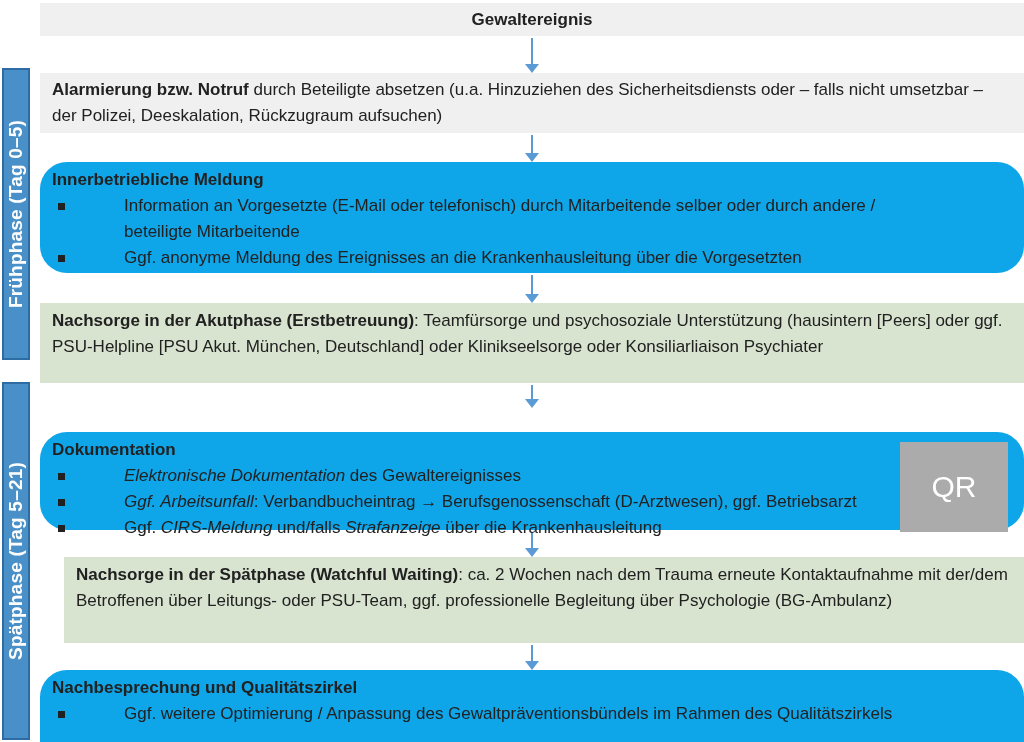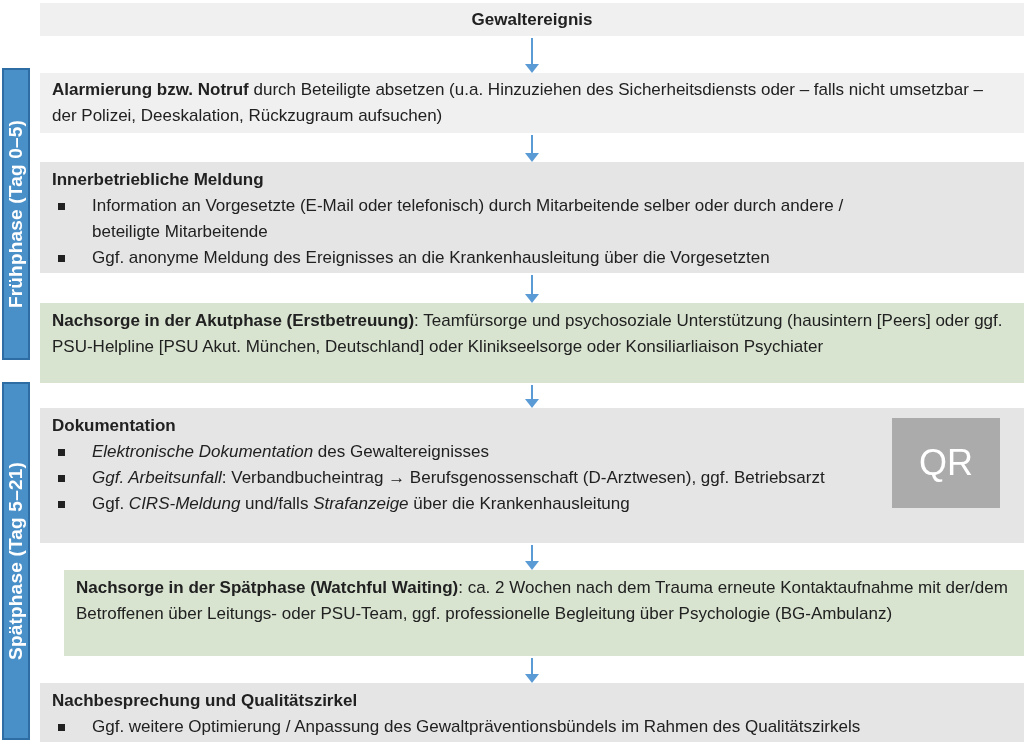--- a/index.html
+++ b/index.html
@@ -45,36 +45,36 @@
     display: flex;
     flex-direction: column;
   }
   .box {
     box-sizing: border-box;
     padding: 5px 12px 16px 12px;
     font-size: 17px;
     line-height: 26px;
   }
   .gray  { background: #F0F0F0; }
-  .blue  { background: #e5e5e5; }
+  .blue  { background: #0ea5e9; border-radius: 27px; }
   .green { background: #D8E4D0; }
 
   .box-event {
     height: 33px;
     display: flex;
     align-items: center;
     justify-content: center;
     font-weight: bold;
     font-size: 17px;
     padding: 0 0;
   }
   .box-alarm       { height: 60px; padding-top: 4px; }
   .box-internal    { height: 111px; }
   .box-acute       { height: 80px; }
-  .box-doc         { height: 135px; position: relative; }
+  .box-doc         { height: 98px; position: relative; margin-top: 24px; }
   .box-doc .doc-inner { padding-right: 122px; }
   .box-late        { height: 86px; margin-left: 24px; }
   .box-debrief     { height: 110px; }
 
   
   .arrow-zone {
     display: flex;
     flex-direction: column;
     align-items: center;
     padding-top: 2px;
@@ -83,44 +83,44 @@
   .a4 { height: 23px; } .a5 { height: 25px; } .a6 { height: 25px; }
   .arrow-stem { width: 2px; flex: 1; background: #5B9BD5; }
   .arrow-head {
     width: 0; height: 0;
     border-left: 7px solid transparent;
     border-right: 7px solid transparent;
     border-top: 9px solid #5B9BD5;
   }
 
   
-  .bullet-row { display: flex; align-items: flex-start; }
+  .bullet-row { display: flex; align-items: flex-start; gap: 32px; }
   .bullet {
     flex: none;
     width: 7px; height: 7px;
     background: #212121;
     margin: 10px 0 0 6px;
   }
   .bullet-text { flex: 1; padding-left: 27px; }
   .bullet-text.narrow { max-width: 792px; }
 
   .run-b { font-weight: bold; }
   .run-i { font-style: italic; }
 
   
   .qr {
     position: absolute;
-    top: 10px; right: 24px;
+    top: 10px; right: 16px;
     width: 108px; height: 90px;
     background: #ABABAB;
     color: #ffffff;
     display: flex;
     align-items: center;
     justify-content: center;
-    font-size: 36px;
+    font-size: 30px;
   }
 </style>
 </head>
 <body>
 
 <div class="canvas">
 
   <div class="phase-bar" id="bar-early">
     <span class="bar-label">Frühphase (Tag 0–5)</span>
   </div>

